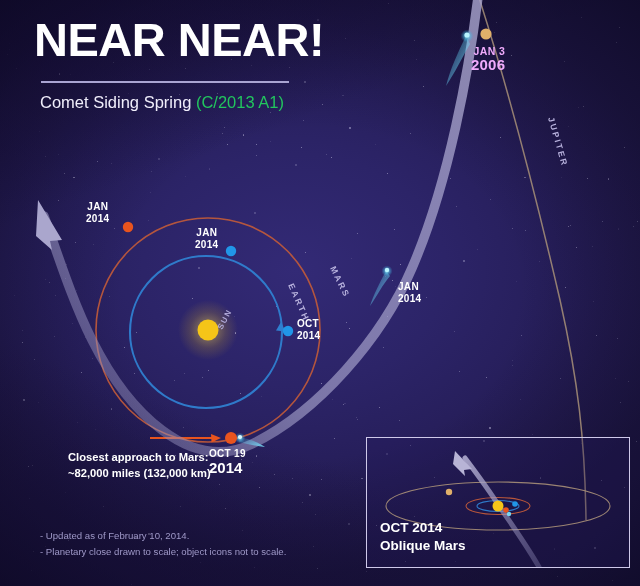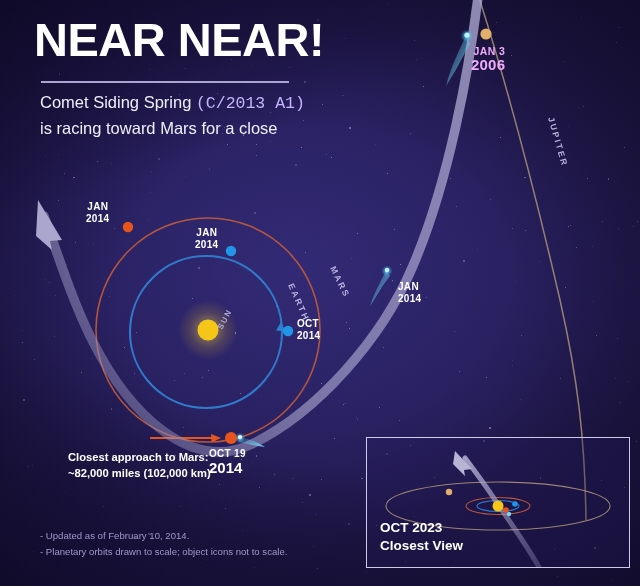--- a/index.html
+++ b/index.html
@@ -38,21 +38,21 @@
     font-family:"Liberation Sans","DejaVu Sans",sans-serif;
   }
   .title-rule{
     position:absolute; left:41px; top:81px;
     width:248px; height:2px; background:#a9a4d2;
   }
   .hero-sub{
     position:absolute; left:40px; top:90px; width:330px;
     font-size:16.5px; color:#f0eefb; line-height:1.48;
   }
-  .hero-sub .dim{color:#c4b5fd;font-family:Liberation Mono, monospace;}
+  .hero-sub .dim{color:#22c55e;}
 
   .disc-date{
     position:absolute; left:471px; top:46px;
     text-align:right; color:#f0abfc; line-height:1.08;
   }
   .disc-date .small{font-size:10.5px;font-weight:bold;letter-spacing:.4px;}
   .disc-date .big{font-size:15px;font-weight:bold;letter-spacing:.2px;}
   .disc-note{
     position:absolute; left:515px; top:44px; width:124px;
     font-size:11px; color:#ffffff; line-height:1.38;
@@ -411,31 +411,31 @@
     <text x="330" y="268" fill="#b9b3de" font-size="8.6" font-weight="bold" letter-spacing="2.2" transform="rotate(64 330 268)" font-family="Liberation Sans, sans-serif">MARS</text>
     <text x="288" y="285" fill="#b9b3de" font-size="8.6" font-weight="bold" letter-spacing="2.2" transform="rotate(66 288 285)" font-family="Liberation Sans, sans-serif">EARTH</text>
     <text x="548" y="118" fill="#b9b3de" font-size="8.6" font-weight="bold" letter-spacing="2.2" transform="rotate(74 548 118)" font-family="Liberation Sans, sans-serif">JUPITER</text>
     <text x="222" y="330" fill="#b0a9d8" font-size="8" font-weight="bold" letter-spacing="1.6" transform="rotate(-62 222 330)" font-family="Liberation Sans, sans-serif">SUN</text>
   </svg>
 
   <div class="hero-title">NEAR NEAR!</div>
   <div class="title-rule"></div>
   <div class="hero-sub">
     <span>Comet Siding Spring </span><span class="dim">(C/2013 A1)</span><br>
-    <span>is racing toward Mars for a close</span><br>
+    <br>
   </div>
 
   <div class="disc-date">
     <div class="small">JAN 3</div>
     <div class="big">2006</div>
   </div>
 
   <div class="approach-block">
     <div>Closest approach to Mars:</div>
-    <div>~82,000 miles (102,000 km)</div>
+    <div>~82,000 miles (132,000 km)</div>
   </div>
   <div class="approach-date">
     <div class="small">OCT 19</div>
     <div class="big">2014</div>
   </div>
 
   <div class="pt-label" style="left:86px; top:201px;">
     <span>JAN</span><br>
     <span>2014</span>
   </div>
@@ -447,21 +447,21 @@
     <span>OCT</span><br>
     <span>2014</span>
   </div>
   <div class="pt-label left-al" style="left:398px; top:281px;">
     <span>JAN</span><br>
     <span>2014</span>
   </div>
 
   <div class="footnotes">
     <div>- Updated as of February 10, 2014.</div>
-    <div>- Planetary orbits drawn to scale; object icons not to scale.</div>
+    <div>- Planetary close drawn to scale; object icons not to scale.</div>
   </div>
 
   <div class="inset-frame">
     <svg width="262" height="129" viewBox="0 0 262 129">
       <defs>
         <linearGradient id="insetTrail" x1="1" y1="1" x2="0" y2="0">
           <stop offset="0%" stop-color="#8f8ab8" stop-opacity="0.35"></stop>
           <stop offset="100%" stop-color="#b0accf" stop-opacity="0.9"></stop>
         </linearGradient>
       </defs>
@@ -476,17 +476,17 @@
       <path d="M 88 13 L 105 31 L 97 32 L 98 38 L 86 26 Z" fill="#b8b4d6"></path>
 
       <circle cx="131" cy="68" r="5.5" fill="#f5c518"></circle>
       <circle cx="82" cy="54" r="3.2" fill="#e0b06a"></circle>
       <circle cx="148" cy="66" r="2.8" fill="#2196e8"></circle>
       <circle cx="139" cy="72" r="2.8" fill="#e8541e"></circle>
       <circle cx="142" cy="76" r="2.2" fill="#7fe7ff" opacity="0.9"></circle>
     </svg>
   </div>
   <div class="inset-caption">
-    <div>OCT 2023</div>
-    <div class="ln2">Closest View</div>
+    <div>OCT 2014</div>
+    <div class="ln2">Oblique Mars</div>
   </div>
 
 </div>
 
 </body></html>

